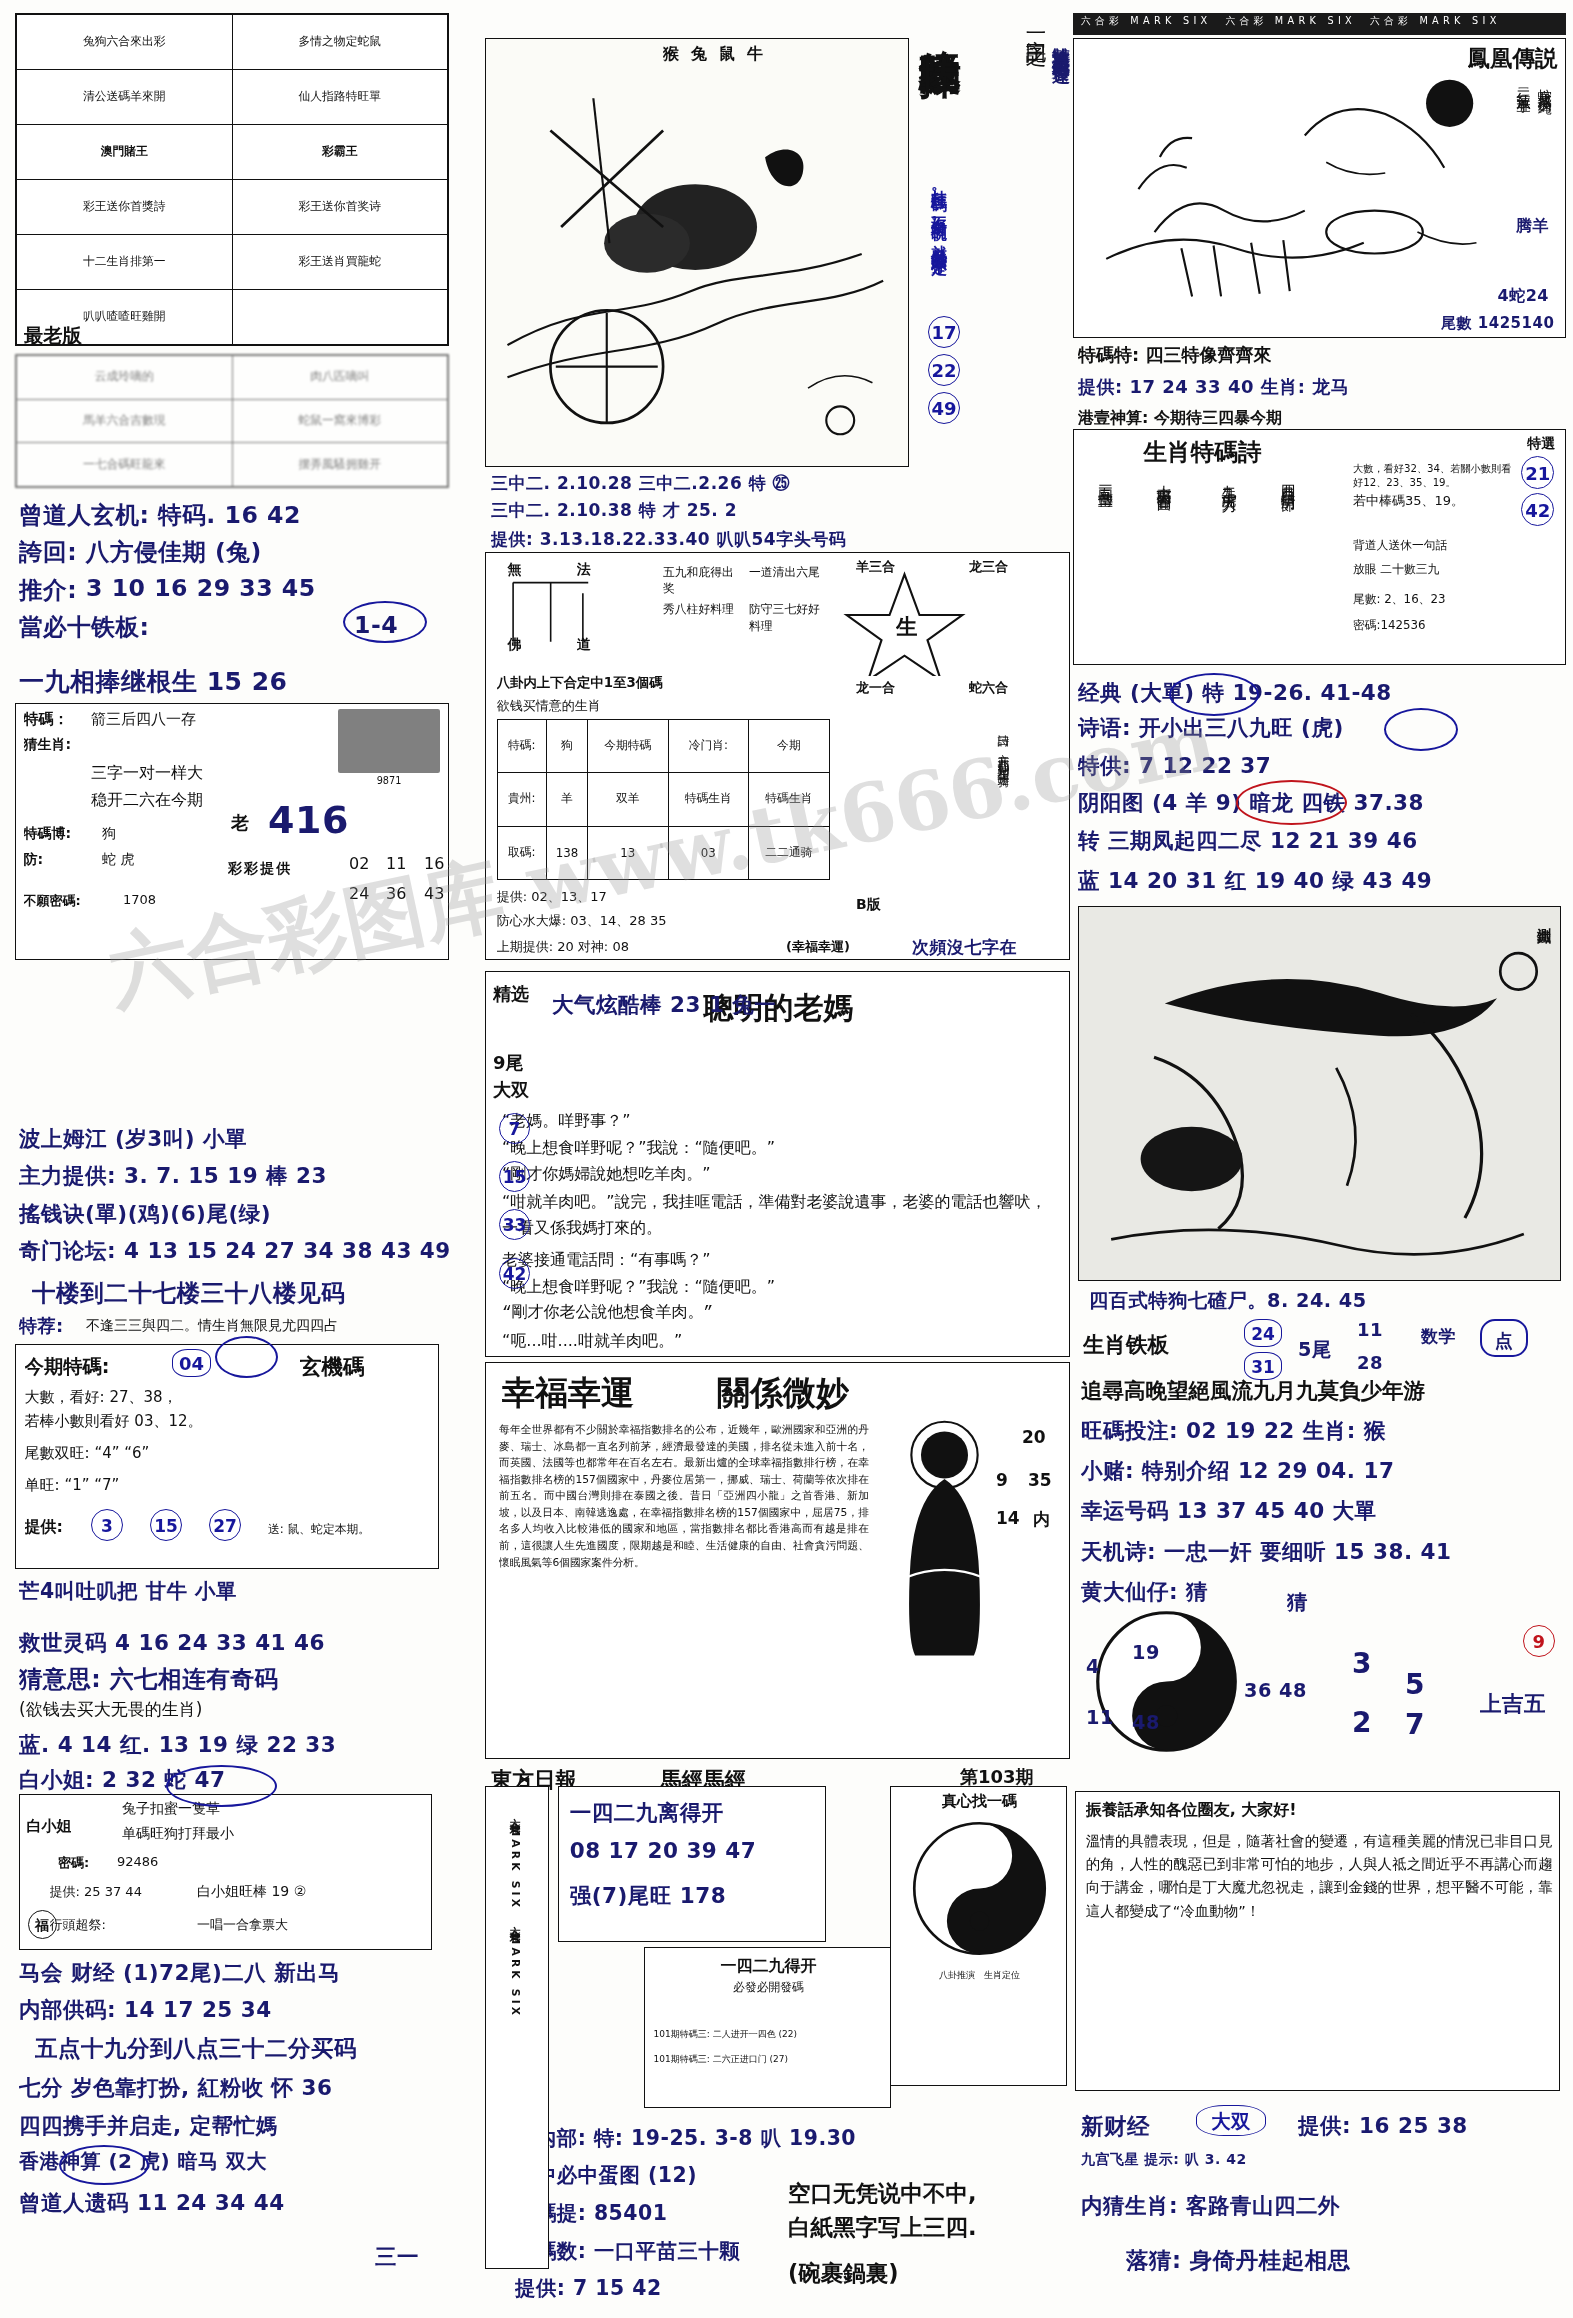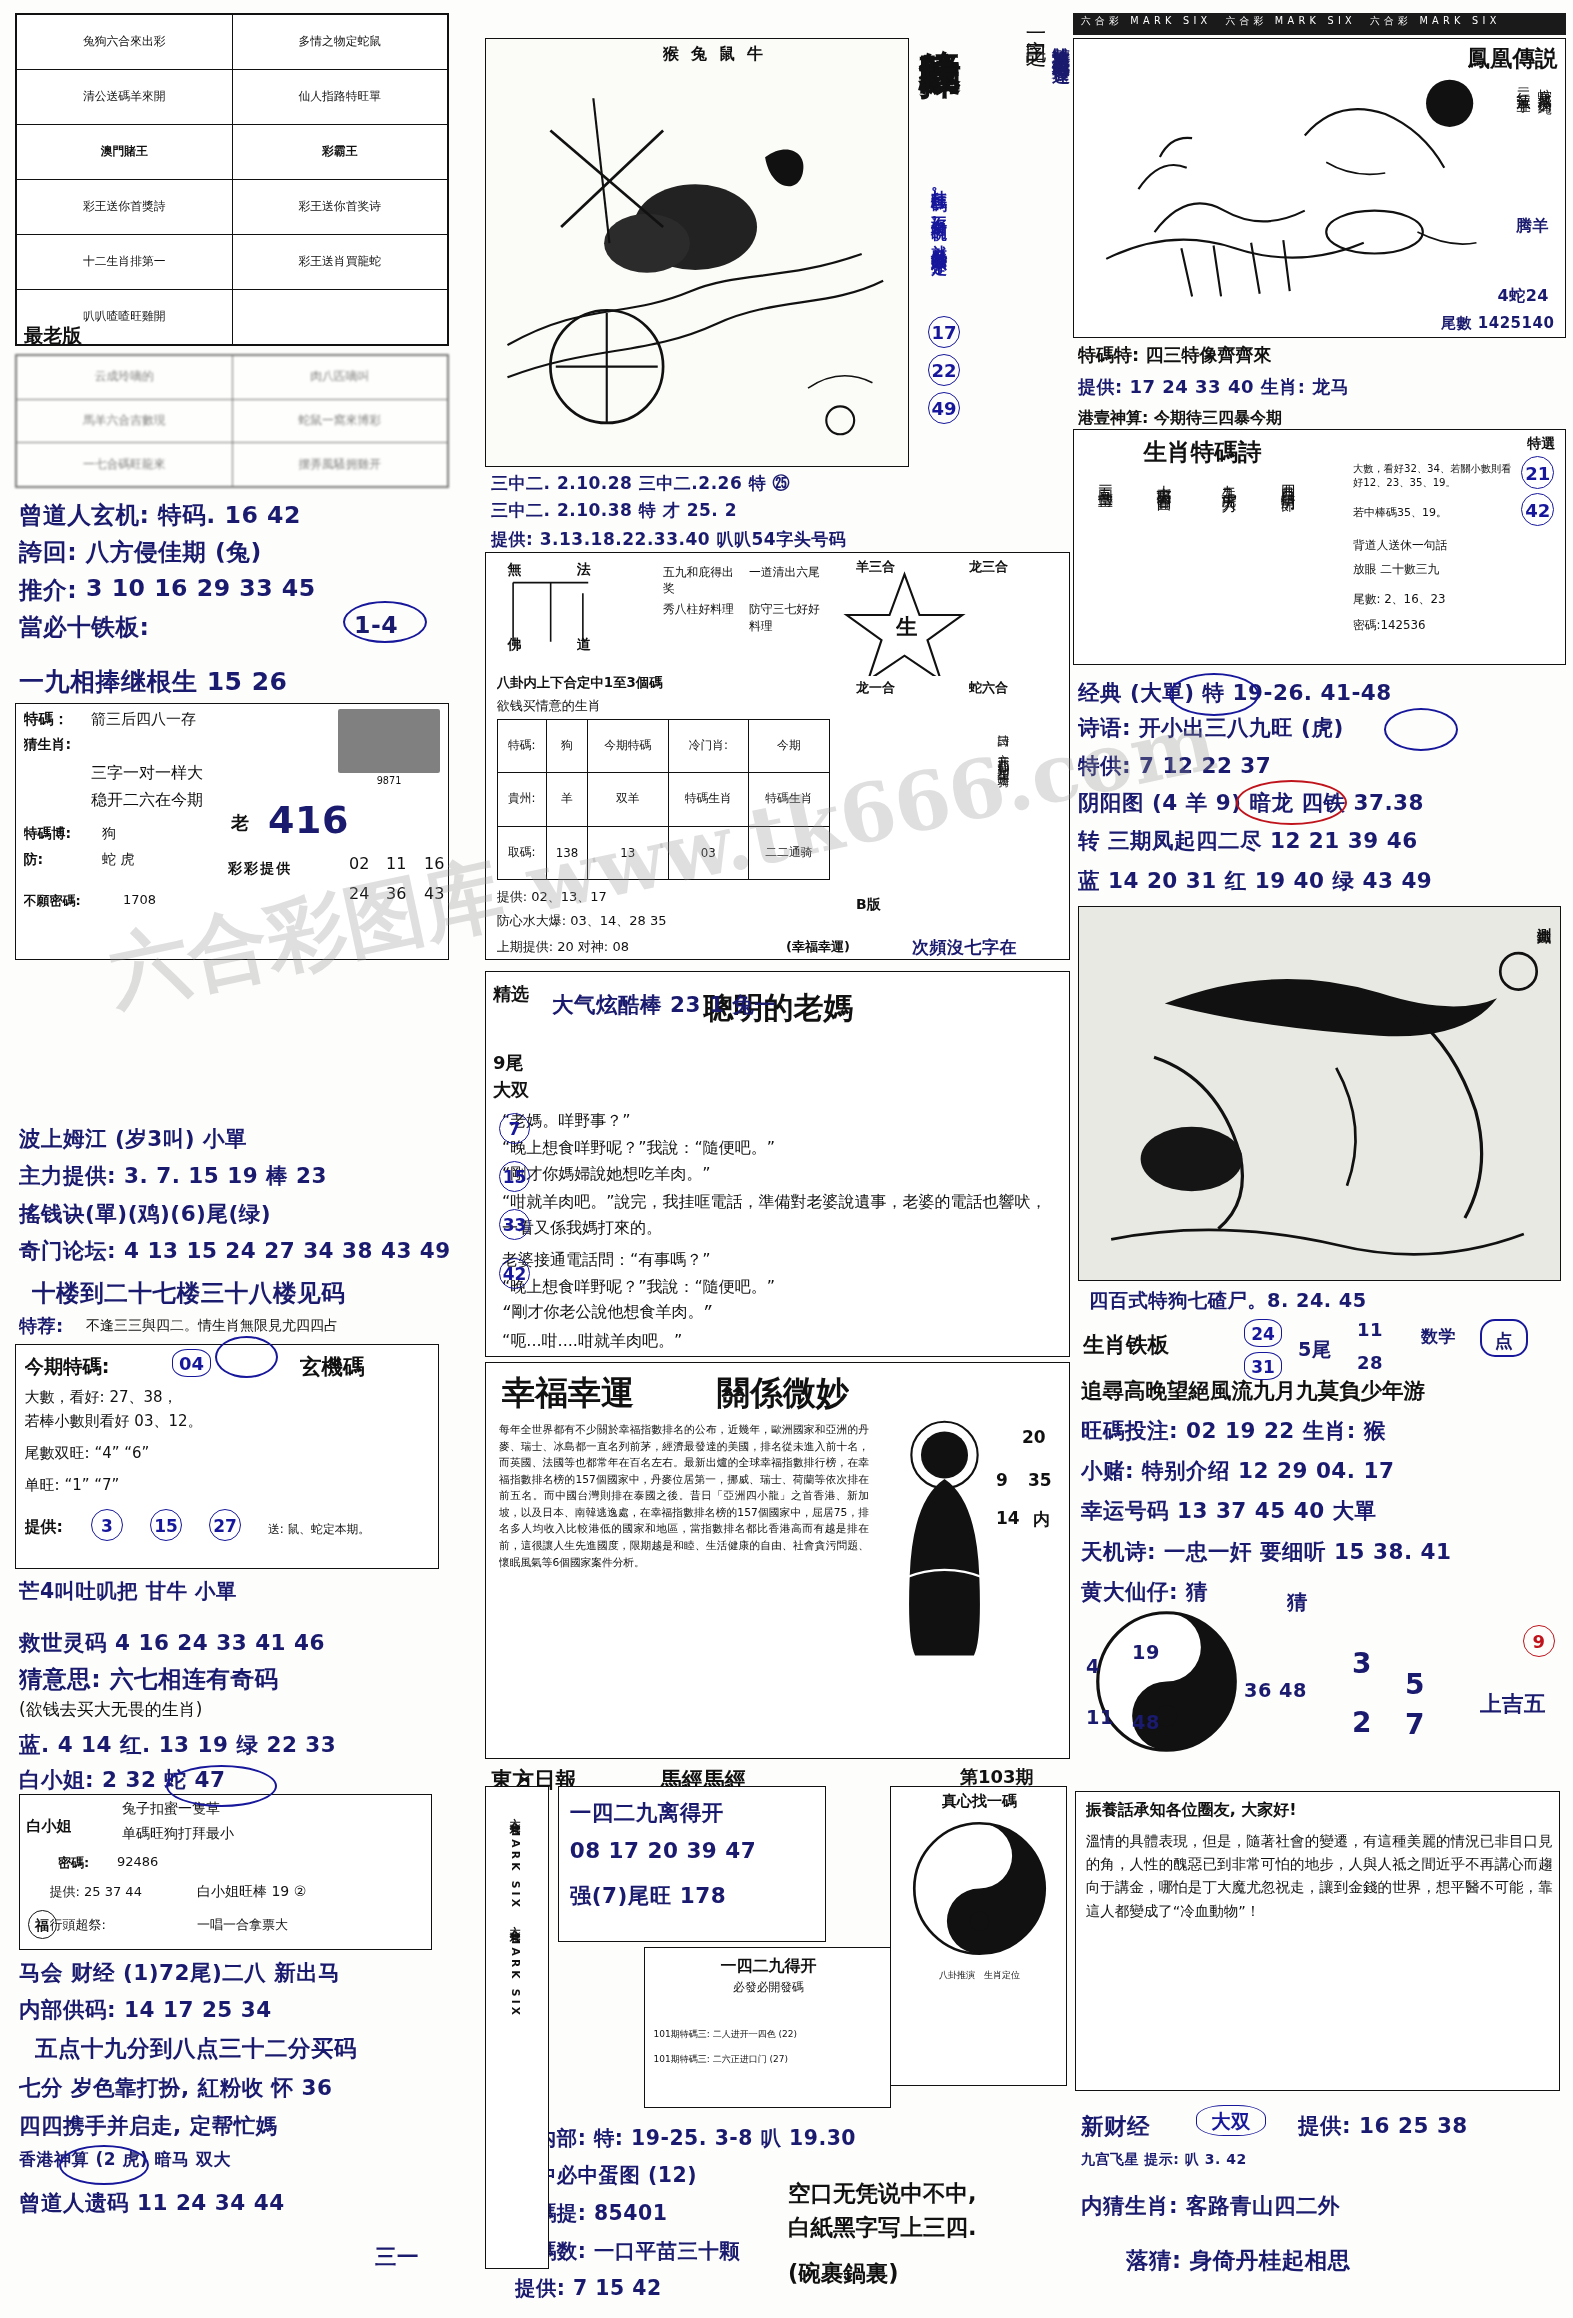--- a/index.html
+++ b/index.html
@@ -301,21 +301,21 @@
     <div class="plain vert" style="left:21.5px;top:43px;height:139px;font-size:15px;">三五同堂傳二</div>
     <div class="plain vert" style="left:80px;top:43px;height:161px;font-size:15px;">十裹稻田香四面</div>
     <div class="plain vert" style="left:145px;top:43px;height:161px;font-size:15px;">九牛二虎出大力</div>
     <div class="plain vert" style="left:204px;top:43px;height:161px;font-size:15px;">四月四日清明節</div>
 
     <div class="plain b" style="right:9.7px;top:5.4px;font-size:14px;">特選</div>
     <div class="plain circle" style="right:10.7px;top:26px;width:33px;height:33px;line-height:33px;font-size:18px;">21</div>
     <div class="plain circle" style="right:10.7px;top:63px;width:33px;height:33px;line-height:33px;font-size:18px;">42</div>
 
     <div class="plain tiny" style="left:279px;top:32px;width:161px;font-size:10.2px;">大數，看好32、34、若關小數則看好12、23、35、19。</div>
-    <div class="plain tiny" style="left:279px;top:76px;width:161px;font-size:11px;">若中棒碼35、19。</div>
+    <div class="plain tiny" style="left:279px;top:62px;width:161px;font-size:13px;">若中棒碼35、19。</div>
     <div class="plain sm" style="left:279px;top:107px;width:204px;font-size:11.8px;">背道人送休一句話</div>
     <div class="plain sm" style="left:279px;top:131px;width:204px;font-size:11.8px;">放眼 二十數三九</div>
     <div class="plain sm" style="left:279px;top:161px;width:204px;font-size:11.8px;">尾數: 2、16、23</div>
     <div class="plain sm" style="left:279px;top:187px;width:204px;font-size:11.8px;">密碼:142536</div>
   </div>
 
   <div class="plain hand" style="left:1078px;top:678px;font-size:21.5px;">经典 (大單) 特 19-26. 41-48</div>
   <div class="plain hand" style="left:1078px;top:713px;font-size:21.5px;">诗语: 开小出三八九旺 (虎)</div>
   <div class="plain hand" style="left:1078px;top:751px;font-size:21.5px;">特供:  7   12   22   37</div>
   <div class="plain hand" style="left:1078px;top:788px;font-size:21.5px;">阴阳图 (4 羊 9)    暗龙     四铁 37.38</div>
@@ -422,21 +422,21 @@
     <div class="plain" style="left:177px;top:88px;font-size:14px;">白小姐旺棒   19  ②</div>
     <div class="plain" style="left:177px;top:121px;font-size:13px;">一唱一合拿票大</div>
     <div class="plain b" style="left:7.5px;top:115px;width:29px;height:29px;line-height:29px;text-align:center;border:1.6px solid #111;border-radius:50%;font-size:14px;">福</div>
   </div>
 
   <div class="plain hand" style="left:19px;top:1958px;font-size:21.5px;">马会 财经 (1)72尾)二八  新出马</div>
   <div class="plain hand" style="left:19px;top:1995px;font-size:21.5px;">内部供码: 14   17   25  34</div>
   <div class="plain hand" style="left:35px;top:2033px;font-size:22.5px;">五点十九分到八点三十二分买码</div>
   <div class="plain hand" style="left:19px;top:2073px;font-size:21.5px;">七分 岁色靠打扮,  紅粉收 怀 36</div>
   <div class="plain hand" style="left:19px;top:2111px;font-size:21.5px;">四四携手并启走, 定帮忙媽</div>
-  <div class="plain hand" style="left:19px;top:2148px;font-size:17px;">香港神算 (2 虎)    暗马   双大</div>
+  <div class="plain hand" style="left:19px;top:2148px;font-size:20px;">香港神算 (2 虎)    暗马   双大</div>
   <div class="plain hand" style="left:19px;top:2188px;font-size:21.5px;">曾道人遗码  11   24   34   44</div>
   <div class="plain hand" style="left:375px;top:2242px;font-size:21.5px;">三一</div>
 
   <div class="box" style="left:558px;top:1786px;width:268px;height:156px;">
     <div class="plain hand" style="left:10.7px;top:10.7px;font-size:21.5px;">一四二九离得开</div>
     <div class="plain hand" style="left:10.7px;top:51px;font-size:21.5px;">08 17 20 39 47</div>
     <div class="plain hand" style="left:10.7px;top:94px;font-size:21.5px;">强(7)尾旺 178</div>
   </div>
 
   <div class="box" style="left:644px;top:1947px;width:247px;height:161px;">

